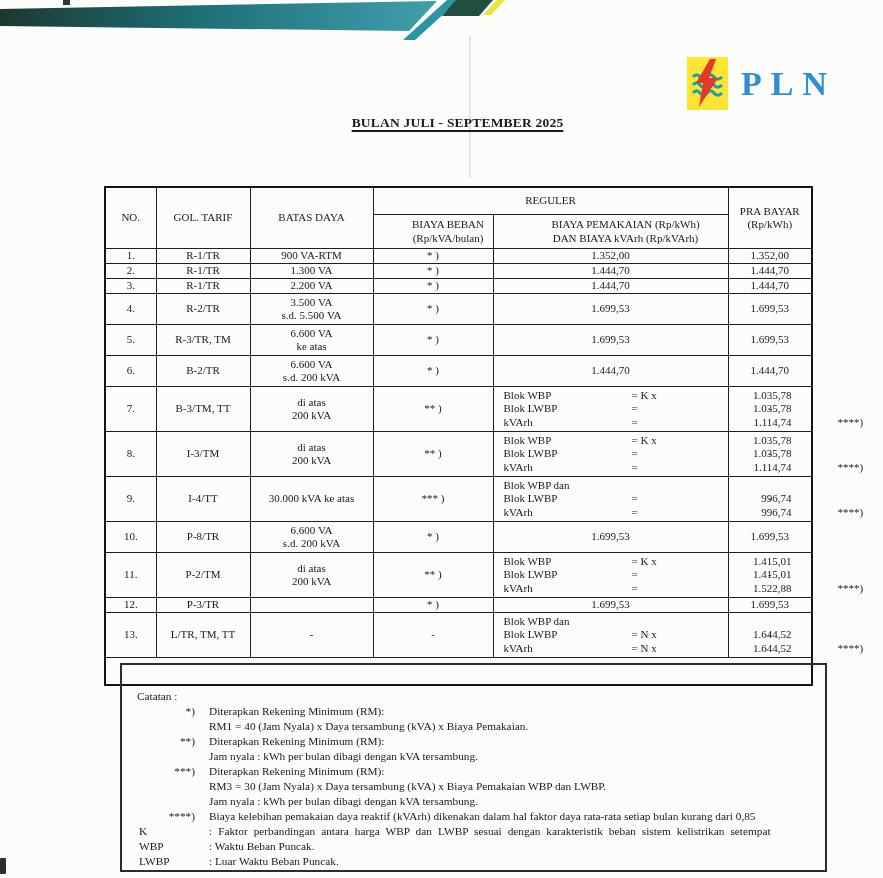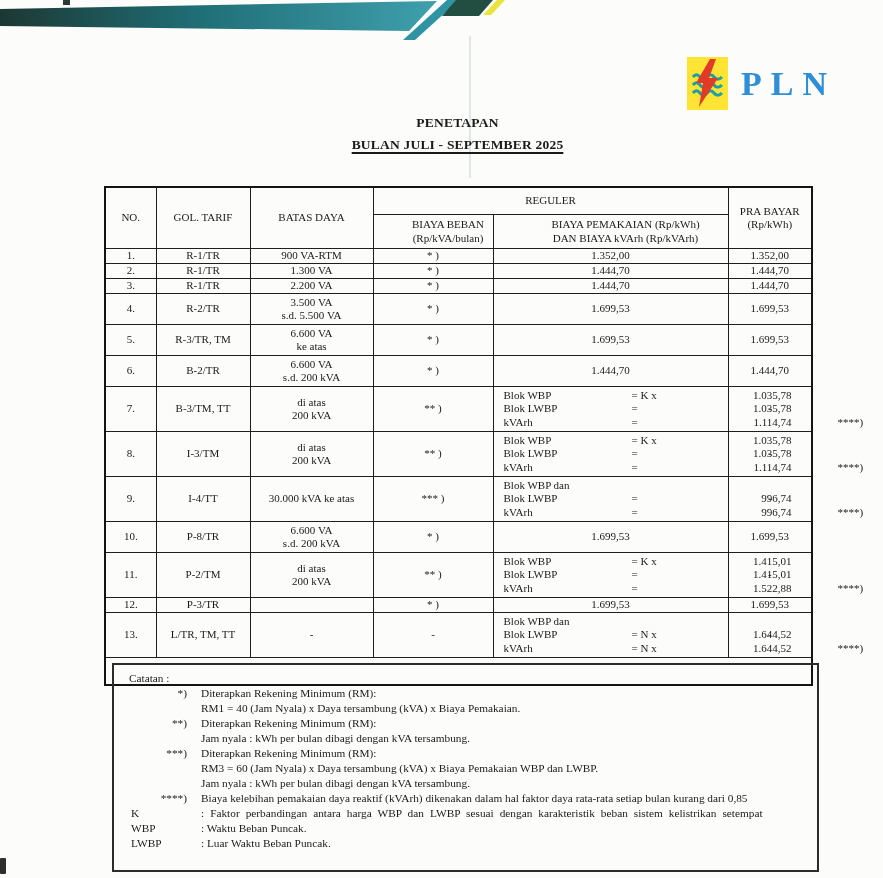--- a/index.html
+++ b/index.html
@@ -59,23 +59,23 @@
   tr.empty-bottom td { height:26px; }
   td.pem-blok { padding:1px 4px 1px 10px; }
   .blok-line { display:flex; line-height:1.24;gap:40px; }
   .bl-label { width:88px; flex:none; }
   .bl-op    { width:52px; flex:none; }
   .bl-val   { width:68px; flex:none; text-align:right; }
   .bl-suf   { flex:none; padding-left:6px; }
 
   
   .notes {
-    position:absolute; left:112px; top:663px; width:707px; height:209px;
+    position:absolute; left:120px; top:663px; width:707px; height:209px;
     border:2px solid #2c2c2c; box-sizing:border-box;
-    padding:6px 6px 0 15px; font-size:11.3px; line-height:15px;
+    padding:24px 6px 0 15px; font-size:11.3px; line-height:15px;
   }
   .note-heading { }
   .note-item { display:flex; align-items:flex-start; }
   .note-sym { width:72px; flex:none; text-align:right; padding-right:14px; box-sizing:border-box; }
   .note-sym.abbr { text-align:left; padding-left:2px; }
   .note-text { flex:1; }
   .note-text.spread { word-spacing:3.2px; }
 </style>
 </head>
 <body>
@@ -104,21 +104,20 @@
       <rect class="logo-box-bg" width="41" height="53"></rect>
       <path class="logo-wave" d="M6 20 q3.5 -4.5 7 0 t7 0 t7 0 t8 0"></path>
       <path class="logo-wave" d="M6 28 q3.5 -4.5 7 0 t7 0 t7 0 t8 0"></path>
       <path class="logo-wave" d="M6 36 q3.5 -4.5 7 0 t7 0 t7 0 t8 0"></path>
       <polygon class="logo-bolt" points="23,2 9,26 16,26 12,50 31,21 22,21 29,2"></polygon>
     </svg>
     <span class="logo-text">PLN</span>
   </div>
 
   <div class="title-block">
-    <div>PENETAPAN</div>
     <div><span class="u">BULAN JULI - SEPTEMBER 2025</span></div>
   </div>
 
   <table class="tariff">
     <colgroup>
       <col style="width:51px">
         <col style="width:94px">
         <col style="width:123px">
       <col style="width:120px">
         <col style="width:235px">
@@ -397,21 +396,21 @@
           <span class="note-sym">**)</span>
           <div class="note-text">
             <div>Diterapkan Rekening Minimum (RM):</div>
             <div>Jam nyala : kWh per bulan dibagi dengan kVA tersambung.</div>
           </div>
         </div>
         <div class="note-item">
           <span class="note-sym">***)</span>
           <div class="note-text">
             <div>Diterapkan Rekening Minimum (RM):</div>
-            <div>RM3 = 60 (Jam Nyala) x Daya tersambung (kVA) x Biaya Pemakaian WBP dan LWBP.</div>
+            <div>RM3 = 30 (Jam Nyala) x Daya tersambung (kVA) x Biaya Pemakaian WBP dan LWBP.</div>
             <div>Jam nyala : kWh per bulan dibagi dengan kVA tersambung.</div>
           </div>
         </div>
         <div class="note-item">
           <span class="note-sym">****)</span>
           <div class="note-text">
             <div>Biaya kelebihan pemakaian daya reaktif (kVArh) dikenakan dalam hal faktor daya rata-rata setiap bulan kurang dari 0,85</div>
           </div>
         </div>
         <div class="note-item">

